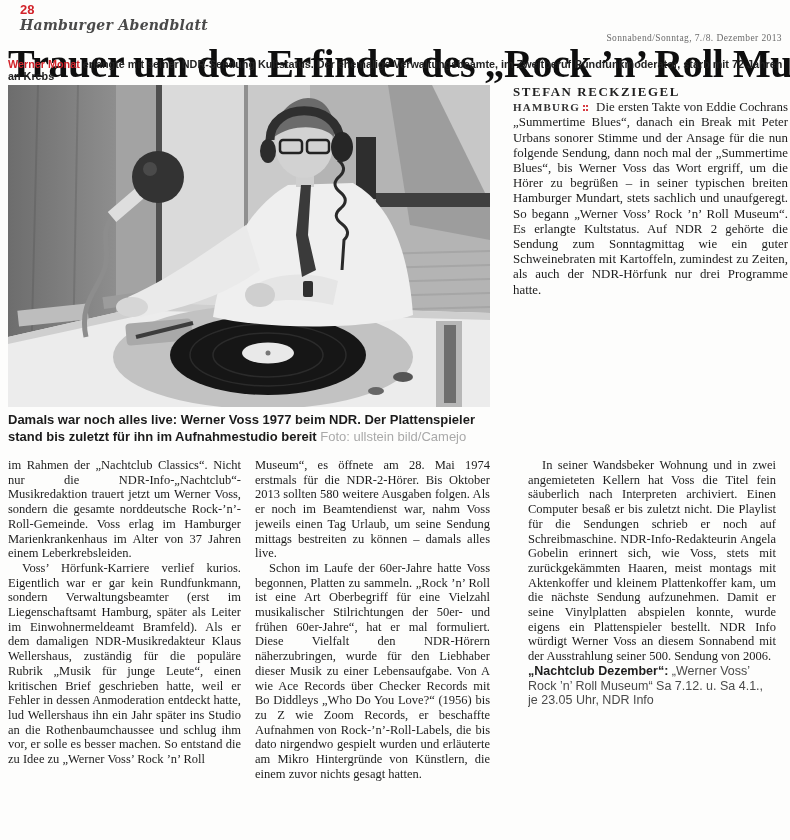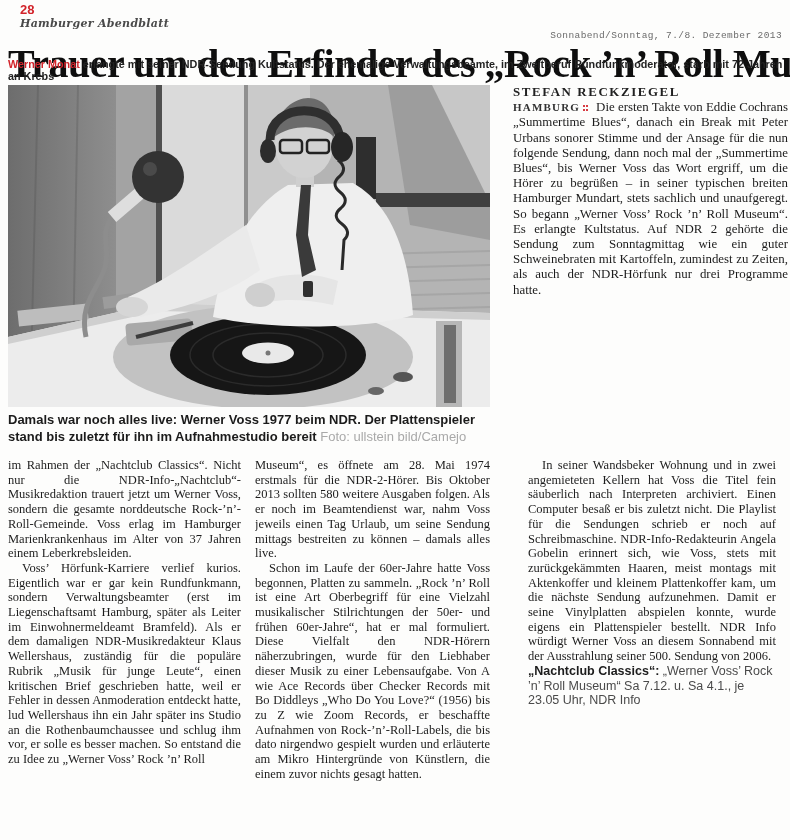--- a/index.html
+++ b/index.html
@@ -1,22 +1,22 @@
 <!DOCTYPE html>
 <html lang="de"><head>
 <meta charset="utf-8">
 <style>
   html,body{margin:0;padding:0;background:#ffffff;}
   .page{position:relative;width:790px;height:840px;background:#fdfdfc;overflow:hidden;
         font-family:"Liberation Serif",serif;color:#1c1c1c;}
   
   .topbar{position:absolute;top:2px;left:8px;right:8px;height:14px;display:flex;align-items:baseline;flex-direction:column;}
   .pagenum{font-family:"Liberation Sans",sans-serif;font-weight:bold;font-size:13px;color:#d2232a;}
-  .papername{font-family:"DejaVu Serif",serif;font-style:italic;font-weight:bold;font-size:11px;color:#4a4a4a;margin-left:12px;letter-spacing:.3px;}
-  .pagedate{margin-left:auto;font-family:Liberation Mono, monospace;font-size:9.5px;color:#6b6b6b;letter-spacing:.4px;}
+  .papername{font-family:"DejaVu Serif",serif;font-style:italic;font-weight:bold;font-size:14px;color:#4a4a4a;margin-left:12px;letter-spacing:.3px;}
+  .pagedate{margin-left:auto;font-family:Liberation Serif, serif;font-size:9.5px;color:#6b6b6b;letter-spacing:.4px;}
   
   .headline{position:absolute;top:16px;left:8px;width:776px;font-size:40px;line-height:42px;
             font-weight:600;letter-spacing:-.5px;color:#0e0e0e;white-space:nowrap;}
   .standfirst{position:absolute;top:58px;left:8px;width:776px;font-family:"Liberation Sans",sans-serif;
               font-size:10.8px;font-weight:bold;color:#222;}
   .standfirst .lead{color:#d2232a;}
   
   .photo{position:absolute;top:85px;left:8px;width:482px;height:322px;background:#bdbdbd;}
   .photo svg{display:block;width:100%;height:100%;}
   .caption{position:absolute;top:412px;left:8px;width:482px;font-family:"Liberation Sans",sans-serif;
@@ -134,16 +134,16 @@
     <p class="indent">Voss’ Hörfunk-Karriere verlief kurios. Eigentlich war er gar kein Rundfunkmann, sondern Verwaltungsbeamter (erst im Liegenschaftsamt Hamburg, später als Leiter im Einwohnermeldeamt Bramfeld). Als er dem damaligen NDR-Musikredakteur Klaus Wellershaus, zuständig für die populäre Rubrik „Musik für junge Leute“, einen kritischen Brief geschrieben hatte, weil er Fehler in dessen Anmoderation entdeckt hatte, lud Wellershaus ihn ein Jahr später ins Studio an die Rothenbaumchaussee und schlug ihm vor, er solle es besser machen. So entstand die zu Idee zu „Werner Voss’ Rock ’n’ Roll</p>
   </div>
 
   <div class="col col-m">
     <p>Museum“, es öffnete am 28. Mai 1974 erstmals für die NDR-2-Hörer. Bis Oktober 2013 sollten 580 weitere Ausgaben folgen. Als er noch im Beamtendienst war, nahm Voss jeweils einen Tag Urlaub, um seine Sendung mittags bestreiten zu können – damals alles live.</p>
     <p class="indent">Schon im Laufe der 60er-Jahre hatte Voss begonnen, Platten zu sammeln. „Rock ’n’ Roll ist eine Art Oberbegriff für eine Vielzahl musikalischer Stilrichtungen der 50er- und frühen 60er-Jahre“, hat er mal formuliert. Diese Vielfalt den NDR-Hörern näherzubringen, wurde für den Liebhaber dieser Musik zu einer Lebensaufgabe. Von A wie Ace Records über Checker Records mit Bo Diddleys „Who Do You Love?“ (1956) bis zu Z wie Zoom Records, er beschaffte Aufnahmen von Rock-’n’-Roll-Labels, die bis dato nirgendwo gespielt wurden und erläuterte am Mikro Hintergründe von Künstlern, die einem zuvor nichts gesagt hatten.</p>
   </div>
 
   <div class="col col-rb">
     <p class="indent">In seiner Wandsbeker Wohnung und in zwei angemieteten Kellern hat Voss die Titel fein säuberlich nach Interpreten archiviert. Einen Computer besaß er bis zuletzt nicht. Die Playlist für die Sendungen schrieb er noch auf Schreibmaschine. NDR-Info-Redakteurin Angela Gobelin erinnert sich, wie Voss, stets mit zurückgekämmten Haaren, meist montags mit Aktenkoffer und kleinem Plattenkoffer kam, um die nächste Sendung aufzunehmen. Damit er seine Vinylplatten abspielen konnte, wurde eigens ein Plattenspieler bestellt. NDR Info würdigt Werner Voss an diesem Sonnabend mit der Ausstrahlung seiner 500. Sendung von 2006.</p>
-    <p class="prog"><span class="lbl">„Nachtclub Classics“:</span><span> „Werner Voss’ Rock ’n’ Roll Museum“ Sa 7.12. u. Sa 4.1., je 23.05 Uhr, NDR Info</span></p>
+    <p class="prog"><span class="lbl">„Nachtclub Dezember“:</span><span> „Werner Voss’ Rock ’n’ Roll Museum“ Sa 7.12. u. Sa 4.1., je 23.05 Uhr, NDR Info</span></p>
   </div>
 
 </div>
 
 </body></html>

